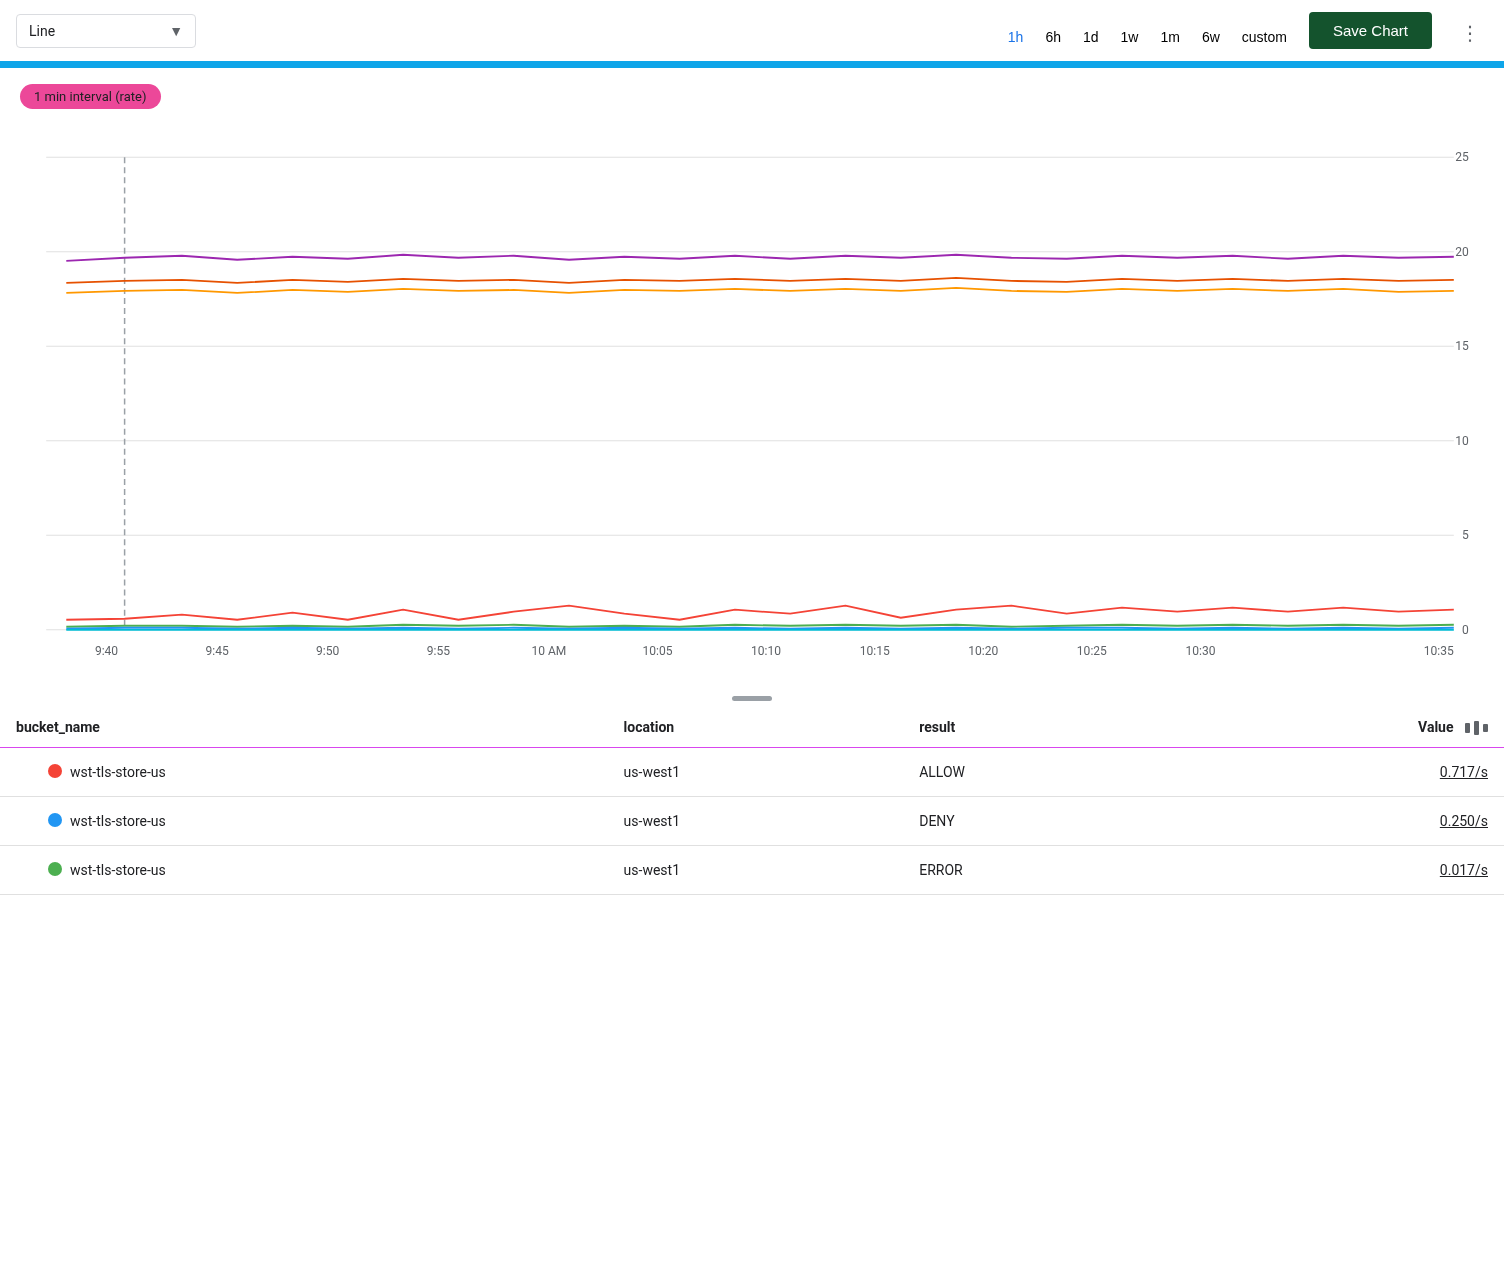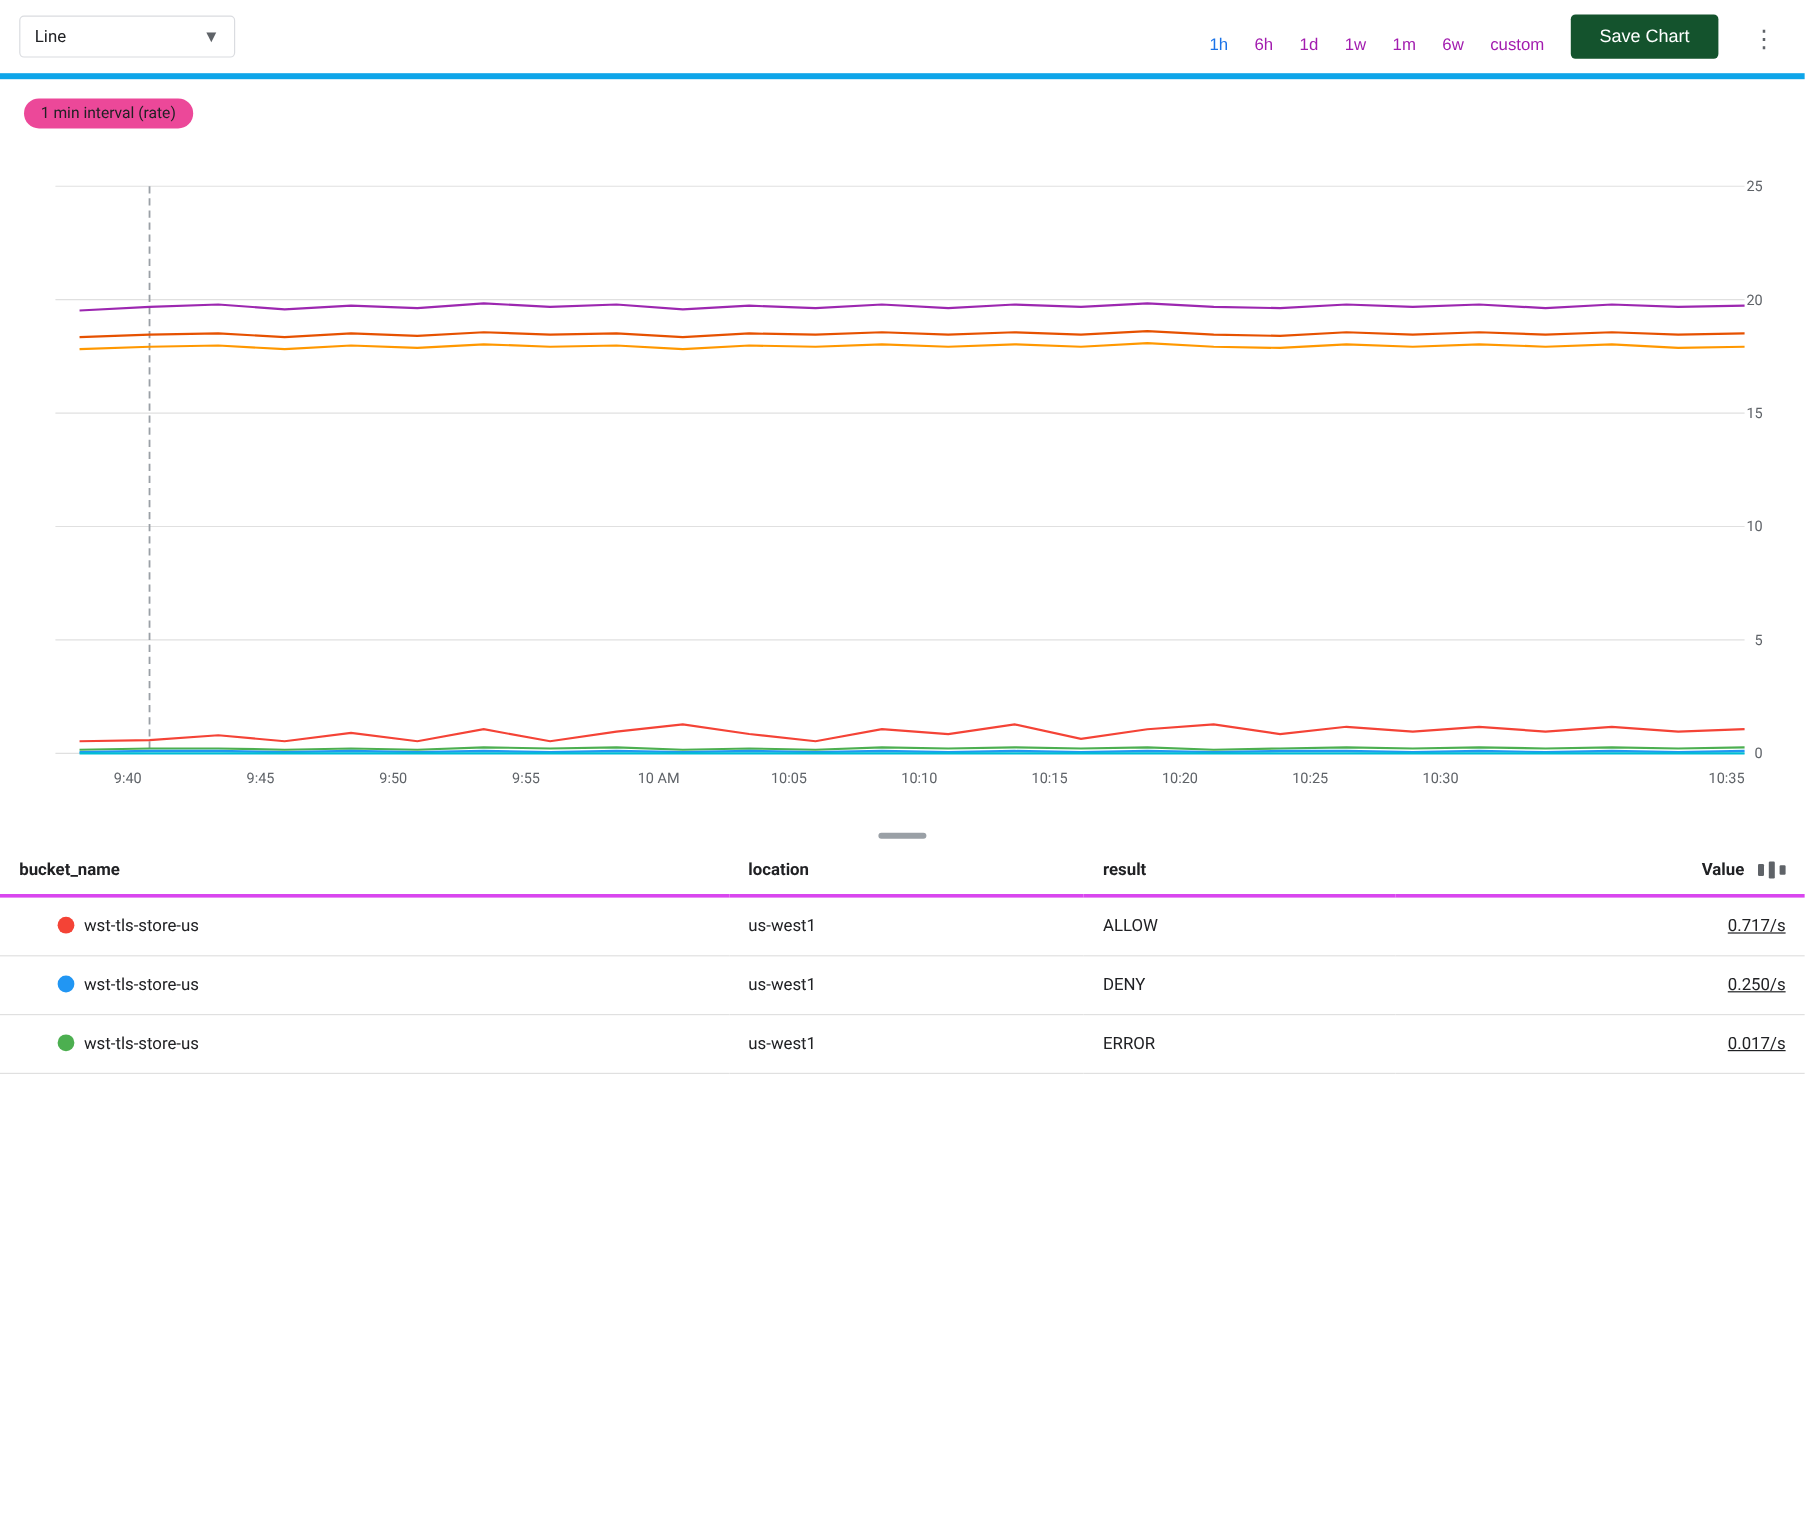--- a/index.html
+++ b/index.html
@@ -8,21 +8,21 @@
       background: #fff;
       color: #202124;
       font-size: 14px;
     }
 
     
     .toolbar {
       display: flex;
       align-items: center;
       padding: 12px 16px;
-      border-bottom: 5px solid #0ea5e9;
+      border-bottom: 7px solid #0ea5e9;
       gap: 16px;
     }
     .chart-type-select {
       display: flex;
       align-items: center;
       border: 1px solid #dadce0;
       border-radius: 4px;
       padding: 8px 12px;
       min-width: 180px;
       cursor: pointer;
@@ -38,21 +38,21 @@
       display: flex;
       align-items: flex-end;
       gap: 20px;
       margin-left: auto;
       font-size: 14px;
     }
     .time-btn {
       background: none;
       border: none;
       cursor: pointer;
-      color: #a21caf;
+      color: #000000;
       font-size: 14px;
       padding: 4px 2px;
     }
     .time-btn.active {
       color: #1a73e8;
       font-weight: 500;
     }
     .save-chart-btn {
       background: #14532d;
       color: #fff;
@@ -111,21 +111,21 @@
       height: 5px;
       background: #9aa0a6;
       border-radius: 3px;
     }
     .data-table {
       width: 100%;
       border-collapse: collapse;
       font-size: 14px;
     }
     .data-table thead tr {
-      border-bottom: 3px solid #d946ef;
+      border-bottom: 1px solid #d946ef;
     }
     .data-table thead th {
       font-weight: 700;
       text-align: left;
       padding: 12px 16px;
       color: #202124;
     }
     .data-table thead th.value-col {
       text-align: right;
     }

